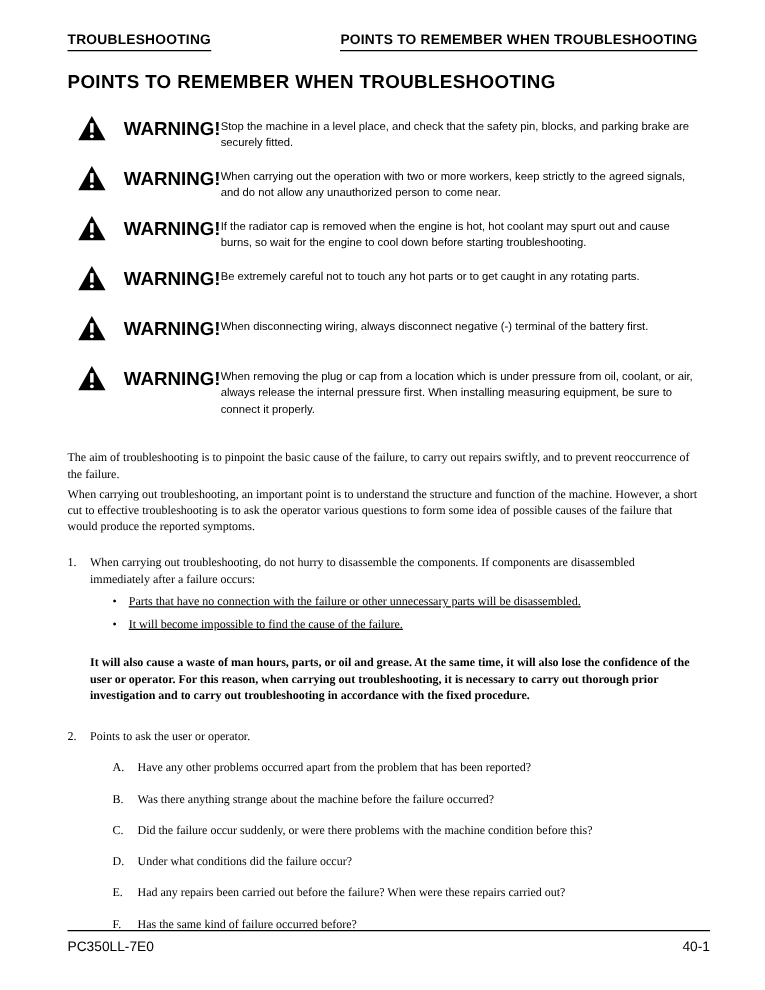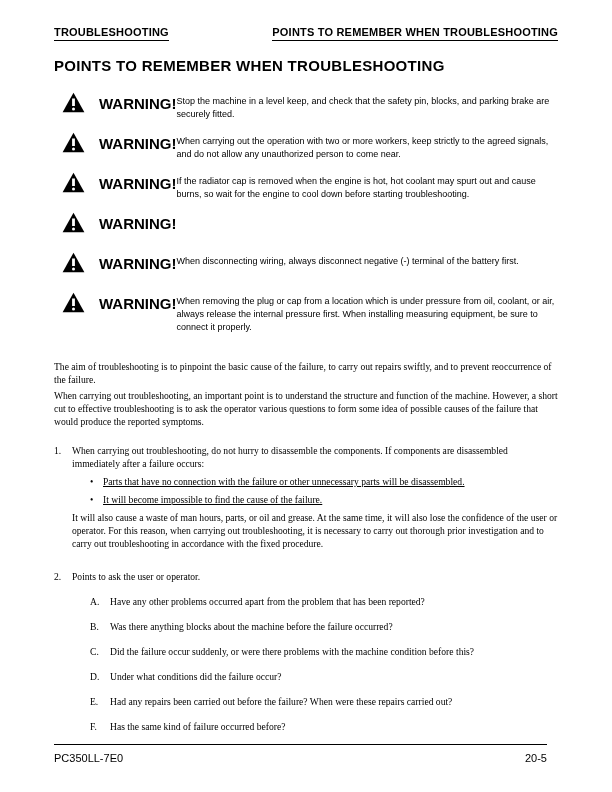--- a/index.html
+++ b/index.html
@@ -89,36 +89,36 @@
   .num { flex: 0 0 18px; }
   .num-body { flex: 1; }
   .num-text { margin: 0; }
   .bullet-row {
     display: flex;
     margin-left: 18px;
     margin-top: 5px;
   }
   .bullet-marker { flex: 0 0 13px; }
   .bullet-text { flex: 1; text-decoration: underline; }
-  .continuation { margin-top: 5px; }
+  .continuation { margin-top: 18px; font-weight: bold; }
   .lettered {
     margin-top: 12px;
     margin-left: 18px;
   }
   .letter-row {
     display: flex;
     margin-bottom: 12px;
   }
   .letter { flex: 0 0 20px; }
   .letter-text { flex: 1; }
   
   .footer {
     position: absolute;
     left: 54px;
-    right: 65px;
+    right: 44px;
     bottom: 28px;
     border-top: 1px solid #000;
     padding-top: 7px;
     display: flex;
     justify-content: space-between;
     font-family: "Liberation Sans", sans-serif;
     font-size: 11px;
   }
 </style>
 </head>
@@ -137,21 +137,21 @@
 
     <div class="warning-row">
       <span class="warn-icon">
         <svg width="23" height="21" viewBox="0 0 23 21">
             <path d="M11.5 0.8 L22.4 20.2 H0.6 Z" fill="#000"></path>
             <rect x="10.1" y="6.5" width="2.8" height="7.5" fill="#fff"></rect>
             <circle cx="11.5" cy="17" r="1.5" fill="#fff"></circle>
           </svg>
       </span>
       <span class="warn-label">WARNING!</span>
-      <span class="warn-text">Stop the machine in a level keep, and check that the safety pin, blocks, and parking brake are securely fitted.</span>
+      <span class="warn-text">Stop the machine in a level place, and check that the safety pin, blocks, and parking brake are securely fitted.</span>
     </div>
 
     <div class="warning-row">
       <span class="warn-icon">
         <svg width="23" height="21" viewBox="0 0 23 21">
             <path d="M11.5 0.8 L22.4 20.2 H0.6 Z" fill="#000"></path>
             <rect x="10.1" y="6.5" width="2.8" height="7.5" fill="#fff"></rect>
             <circle cx="11.5" cy="17" r="1.5" fill="#fff"></circle>
           </svg>
       </span>
@@ -173,20 +173,21 @@
 
     <div class="warning-row">
       <span class="warn-icon">
         <svg width="23" height="21" viewBox="0 0 23 21">
             <path d="M11.5 0.8 L22.4 20.2 H0.6 Z" fill="#000"></path>
             <rect x="10.1" y="6.5" width="2.8" height="7.5" fill="#fff"></rect>
             <circle cx="11.5" cy="17" r="1.5" fill="#fff"></circle>
           </svg>
       </span>
       <span class="warn-label">WARNING!</span>
+      <span class="warn-text">Be extremely careful not to touch any hot parts or to get caught in any rotating parts.</span>
     </div>
 
     <div class="warning-row">
       <span class="warn-icon">
         <svg width="23" height="21" viewBox="0 0 23 21">
             <path d="M11.5 0.8 L22.4 20.2 H0.6 Z" fill="#000"></path>
             <rect x="10.1" y="6.5" width="2.8" height="7.5" fill="#fff"></rect>
             <circle cx="11.5" cy="17" r="1.5" fill="#fff"></circle>
           </svg>
       </span>
@@ -231,21 +232,21 @@
     <span class="num">2.</span>
     <div class="num-body">
       <p class="num-text">Points to ask the user or operator.</p>
       <div class="lettered">
         <div class="letter-row">
           <span class="letter">A.</span>
           <span class="letter-text">Have any other problems occurred apart from the problem that has been reported?</span>
         </div>
         <div class="letter-row">
           <span class="letter">B.</span>
-          <span class="letter-text">Was there anything blocks about the machine before the failure occurred?</span>
+          <span class="letter-text">Was there anything strange about the machine before the failure occurred?</span>
         </div>
         <div class="letter-row">
           <span class="letter">C.</span>
           <span class="letter-text">Did the failure occur suddenly, or were there problems with the machine condition before this?</span>
         </div>
         <div class="letter-row">
           <span class="letter">D.</span>
           <span class="letter-text">Under what conditions did the failure occur?</span>
         </div>
         <div class="letter-row">
@@ -255,16 +256,16 @@
         <div class="letter-row">
           <span class="letter">F.</span>
           <span class="letter-text">Has the same kind of failure occurred before?</span>
         </div>
       </div>
     </div>
   </div>
 
   <div class="footer">
     <span>PC350LL-7E0</span>
-    <span>20-5</span>
+    <span>40-1</span>
   </div>
 
 </div>
 
 </body></html>

